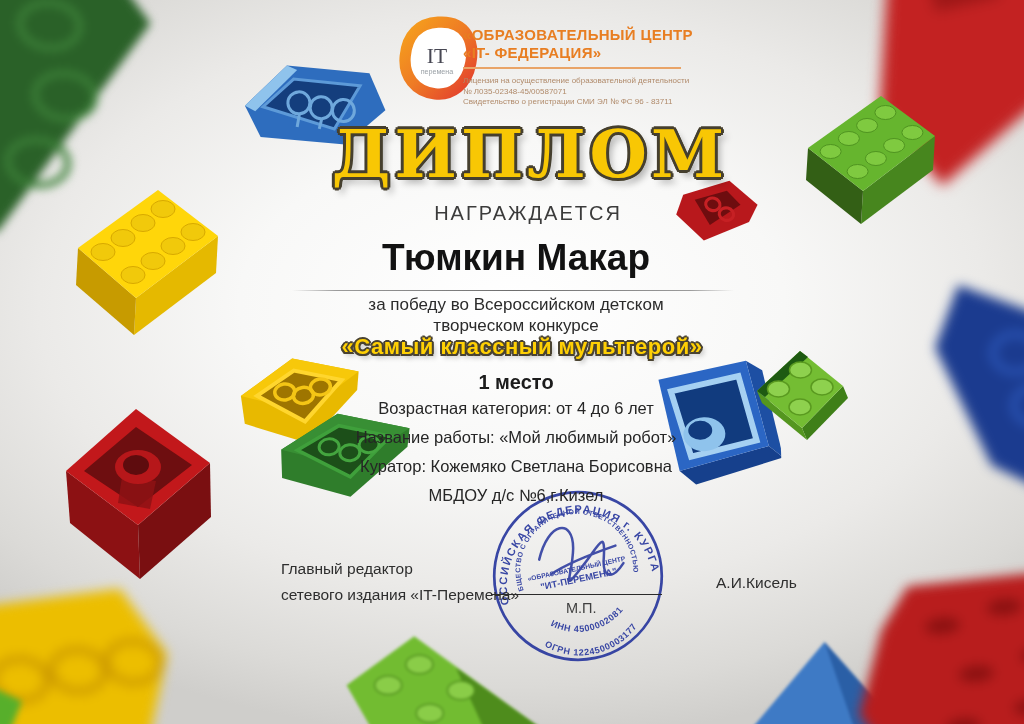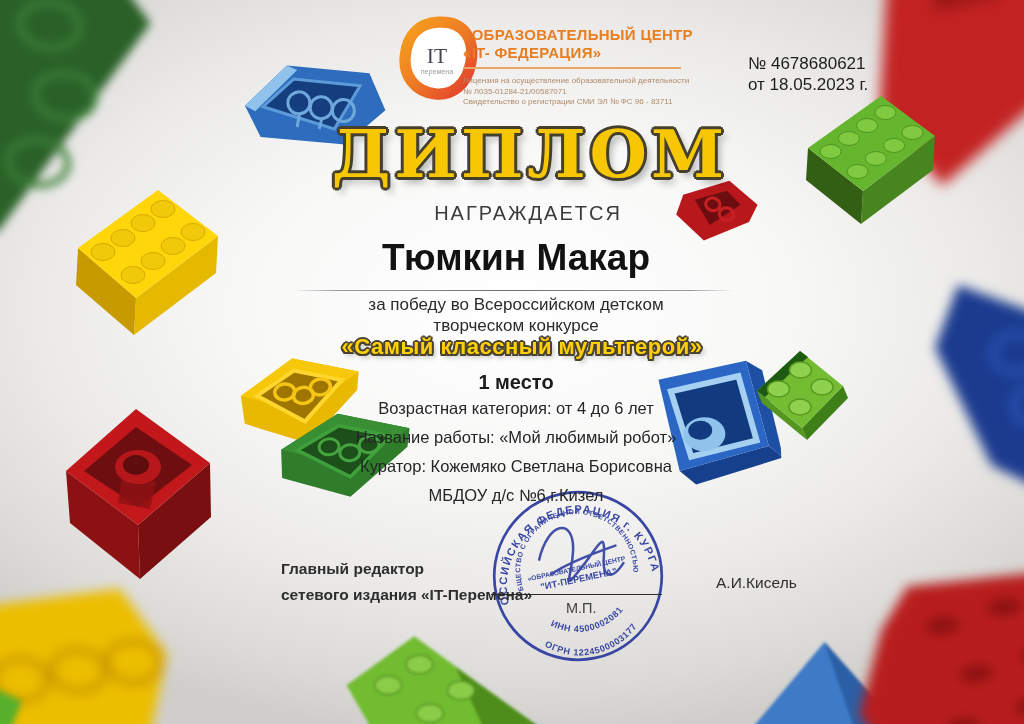--- a/index.html
+++ b/index.html
@@ -219,29 +219,25 @@
       <text class="logo-it" x="40" y="47" font-size="21" text-anchor="middle">IT</text>
       <text class="logo-sub" x="40" y="58" font-size="7" text-anchor="middle">перемена</text>
     </svg>
 
     <div class="abs" style="left:463px;top:26px;width:290px;">
       <div class="org-title">«ОБРАЗОВАТЕЛЬНЫЙ ЦЕНТР</div>
       <div class="org-title">«IT- ФЕДЕРАЦИЯ»</div>
       <div class="hdr-divider" style="width:218px;margin-top:5px;"></div>
       <div style="margin-top:7px;">
         <div class="license">Лицензия на осуществление образовательной деятельности</div>
-        <div class="license">№ Л035-01284-21/00587071</div>
+        <div class="license">№ Л035-02348-45/00587071</div>
         <div class="license">Свидетельство о регистрации СМИ ЭЛ № ФС 96 - 83711</div>
       </div>
     </div>
 
-    <div class="abs docnum" style="left:748px;top:53px;">
-      <div>№ 4678680621</div>
-      <div>от 18.05.2023 г.</div>
-    </div>
 
     <div class="cline title" style="top:115px;transform:translateX(18px);">ДИПЛОМ</div>
 
     <div class="cline subtitle" style="top:202px;transform:translateX(16px);">НАГРАЖДАЕТСЯ</div>
 
     <div class="cline name" style="top:237px;transform:translateX(4px);">Тюмкин Макар</div>
 
     <div class="rule" style="left:292px;top:290px;width:442px;"></div>
 
     <div class="cline reason" style="top:295px;transform:translateX(4px);">за победу во Всероссийском детском</div>
@@ -249,21 +245,21 @@
 
     <div class="cline contest" style="top:334px;transform:translateX(10px);">«Самый классный мультгерой»</div>
 
     <div class="cline award" style="top:371px;transform:translateX(4px);">1 место</div>
 
     <div class="cline detail" style="top:399px;transform:translateX(4px);">Возрастная категория: от 4 до 6 лет</div>
     <div class="cline detail" style="top:428px;transform:translateX(4px);">Название работы: «Мой любимый робот»</div>
     <div class="cline detail" style="top:457px;transform:translateX(4px);">Куратор: Кожемяко Светлана Борисовна</div>
     <div class="cline detail" style="top:486px;transform:translateX(4px);">МБДОУ д/с №6,г.Кизел</div>
 
-    <div class="abs footer-text" style="left:281px;top:556px;font-weight:bold;">
+    <div class="abs footer-text" style="left:281px;top:556px;">
       <div>Главный редактор</div>
       <div>сетевого издания  «IT-Перемена»</div>
     </div>
 
     <div class="sig-line" style="left:491px;top:594px;width:171px;"></div>
 
     <div class="abs footer-text" style="left:716px;top:570px;">А.И.Кисель</div>
 
     <div class="abs mp" style="left:566px;top:600px;">М.П.</div>
   </div>

